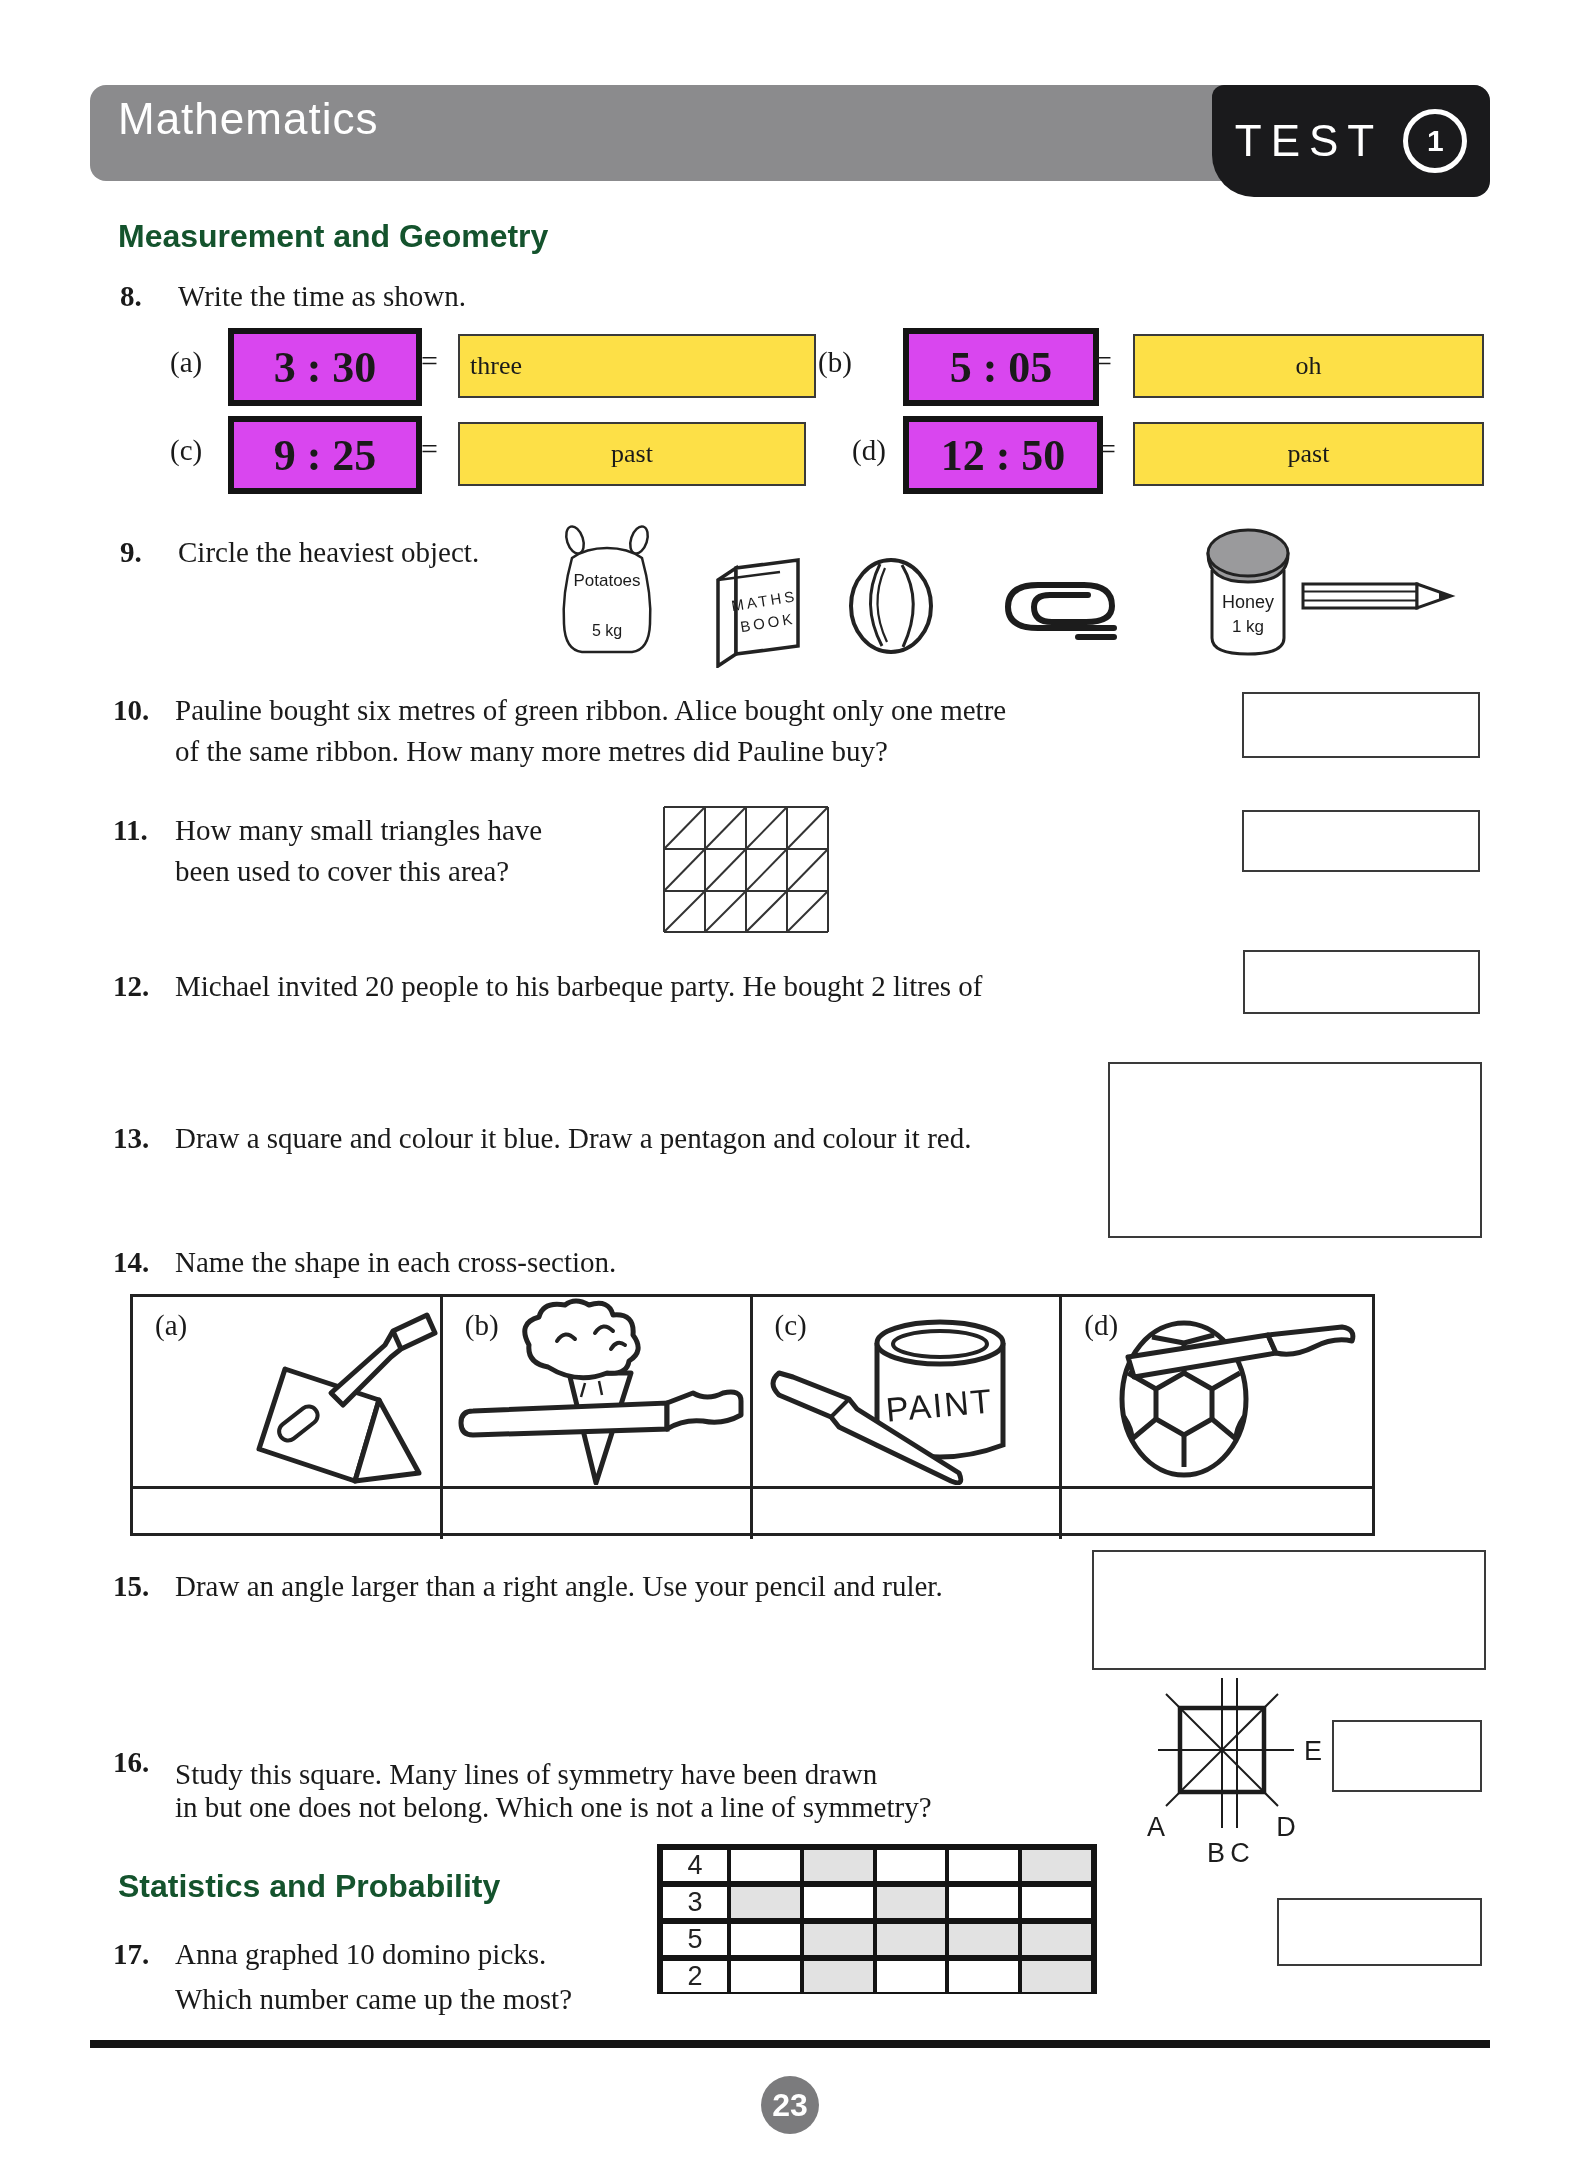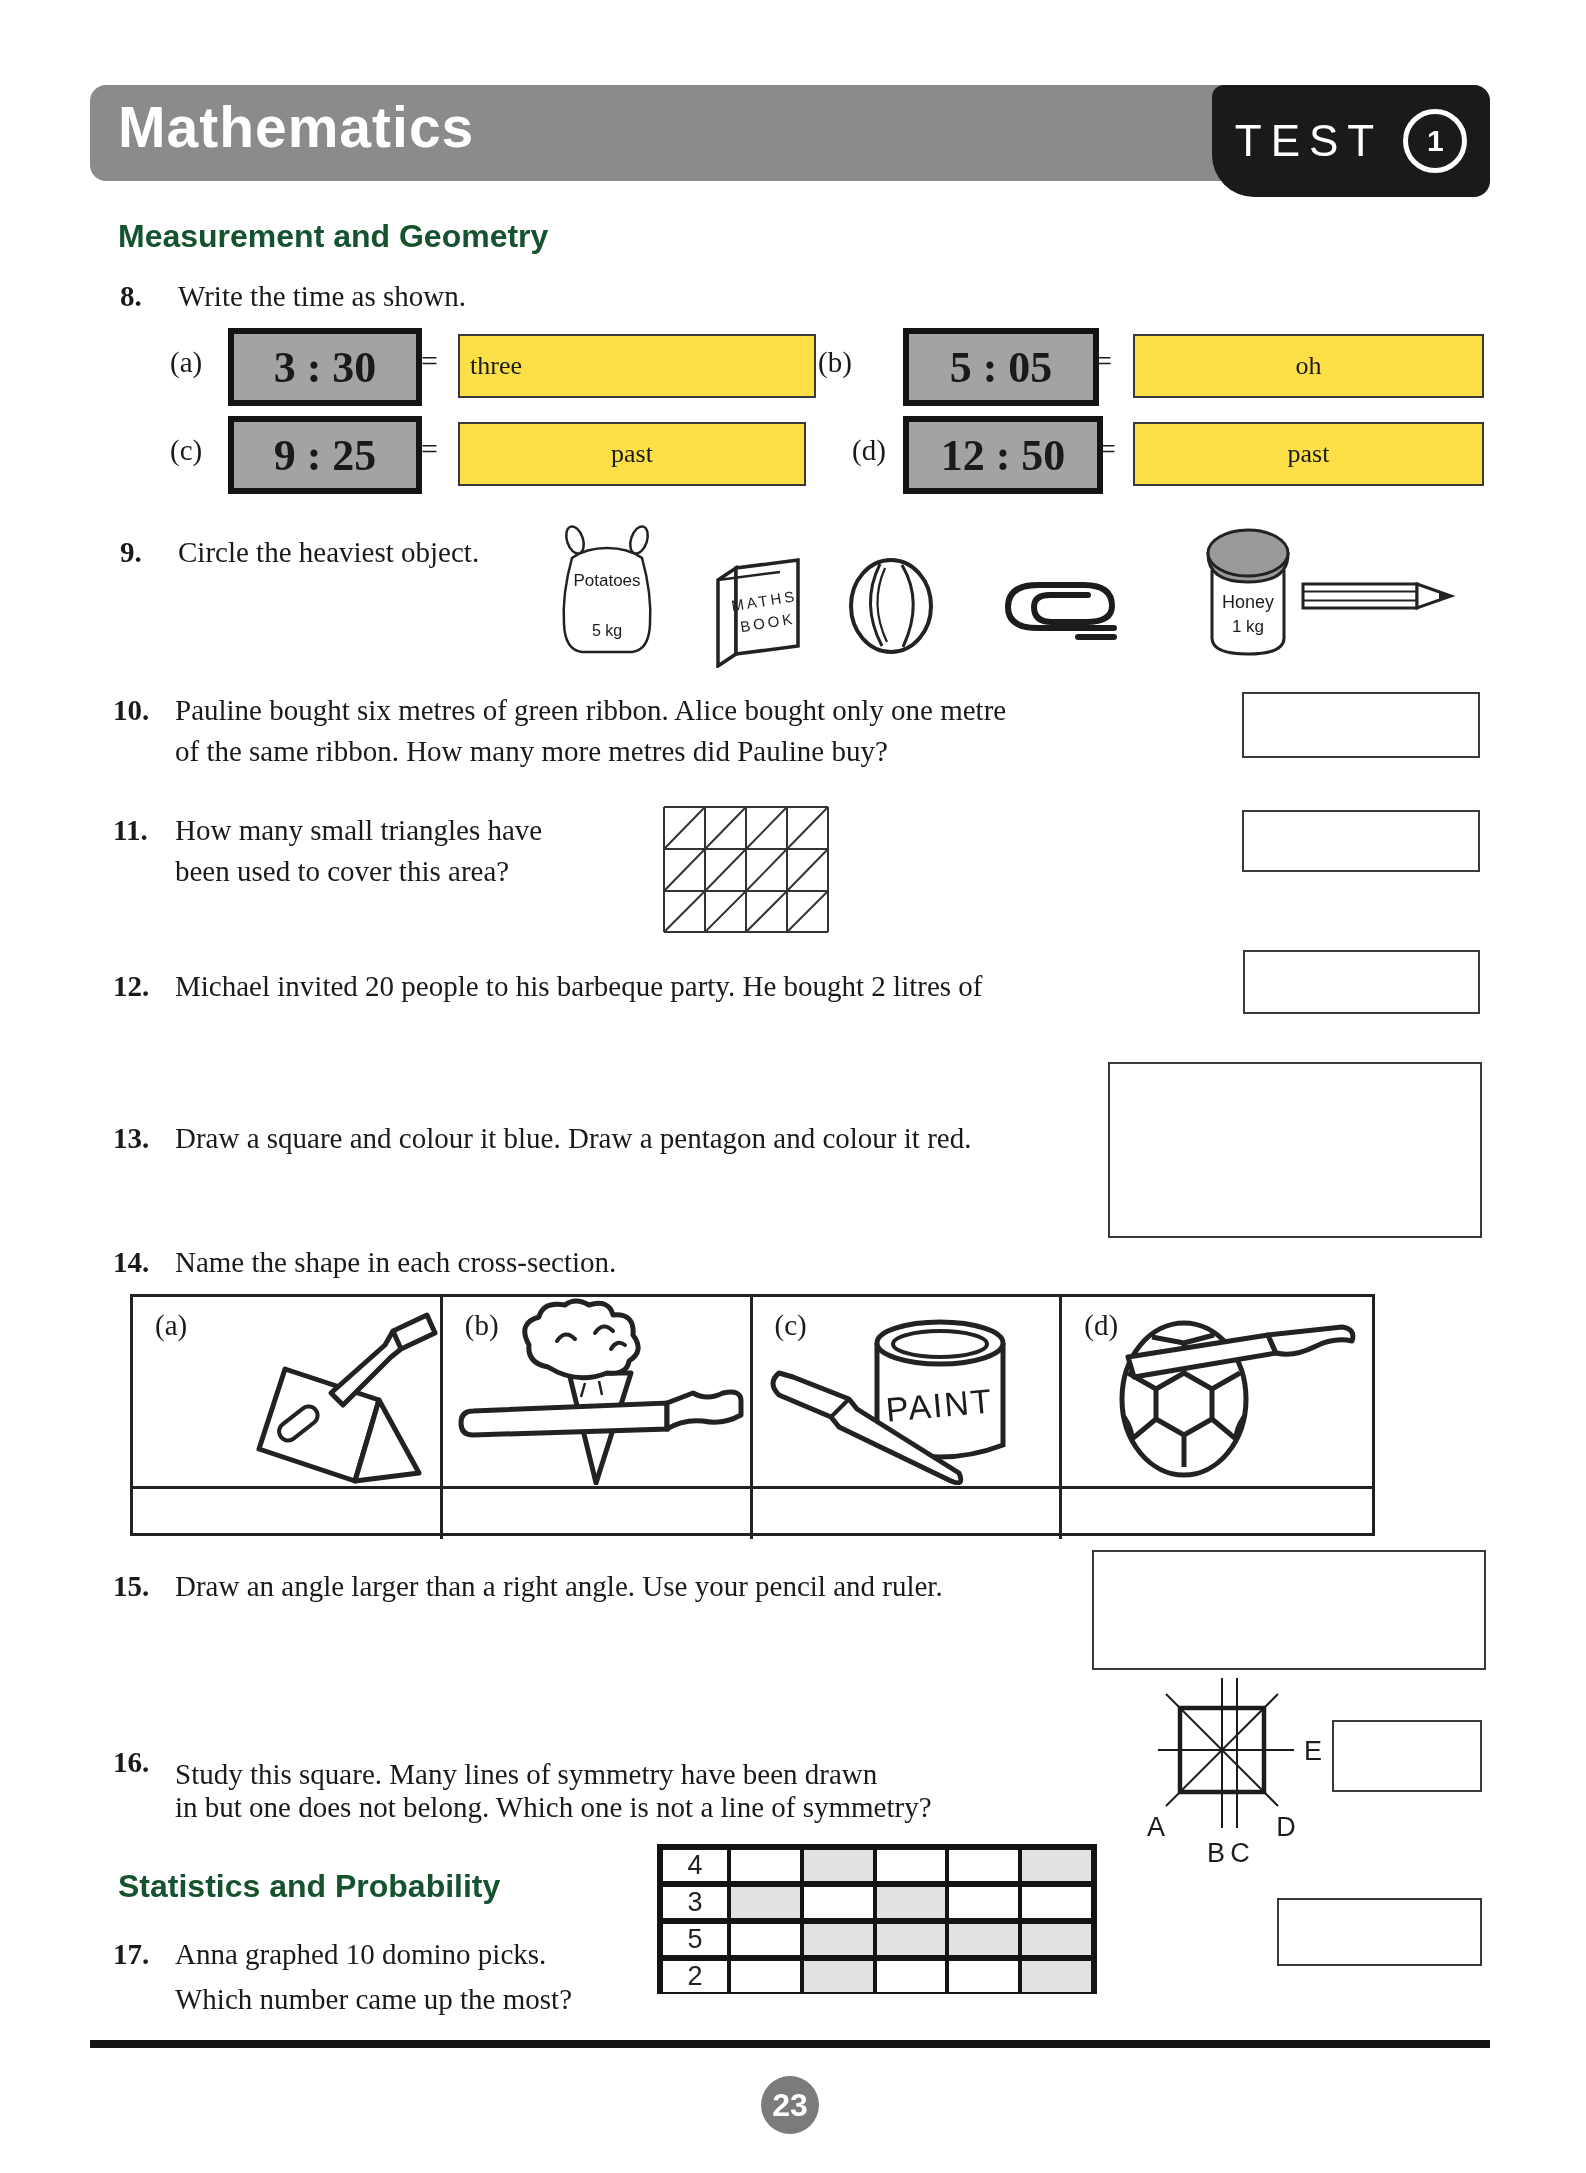--- a/index.html
+++ b/index.html
@@ -3,34 +3,34 @@
 <meta charset="utf-8">
 <style>
   html,body{margin:0;padding:0;background:#e8e8e8;}
   .page{position:relative;width:1586px;height:2173px;background:#ffffff;margin:0 auto;
         font-family:"Liberation Serif",serif;color:#1a1a1a;overflow:hidden;}
   .abs{position:absolute;}
 
   
   .banner{left:90px;top:85px;width:1400px;height:96px;background:#8b8b8d;border-radius:16px;}
   .banner-title{position:absolute;left:28px;top:9px;font-family:"Liberation Sans",sans-serif;
-    font-weight:bold;font-size:57px;color:#ffffff;letter-spacing:1px;}
+    font-weight:normal;font-size:44px;color:#ffffff;letter-spacing:1px;}
   .test-badge{position:absolute;right:0;top:0;width:278px;height:112px;background:#1a1a1c;
     border-radius:12px 16px 16px 42px;display:flex;align-items:center;justify-content:center;gap:20px;}
   .test-label{font-family:"Liberation Sans",sans-serif;color:#fff;font-size:44px;letter-spacing:9px;}
   .test-circle{width:54px;height:54px;border:5px solid #fff;border-radius:50%;color:#fff;
     display:flex;align-items:center;justify-content:center;
     font-family:"Liberation Sans",sans-serif;font-weight:bold;font-size:30px;}
 
   .section-heading{font-family:Liberation Sans, sans-serif;font-weight:bold;font-size:32px;color:#14532d;}
   .qnum{font-weight:bold;font-size:29px;}
   .qtext{font-size:29px;white-space:nowrap;}
 
   
-  .clock-box{border:6px solid #141414;background:#a3a3a3;display:flex;align-items:center;justify-content:center;
+  .clock-box{border:6px solid #141414;background:#d946ef;display:flex;align-items:center;justify-content:center;
     font-weight:bold;font-size:44px;}
   .eq{font-size:30px;}
   .ans-box{border:2px solid #3a3a3a;background:#fde047;display:flex;align-items:center;justify-content:center;
     font-size:26px;}
   .ans-box.left{justify-content:flex-start;padding-left:10px;}
 
   .answer-rect{border:2px solid #3a3a3a;background:#fff;}
 
   
   .cross-table{left:130px;top:1294px;width:1245px;height:242px;display:grid;

